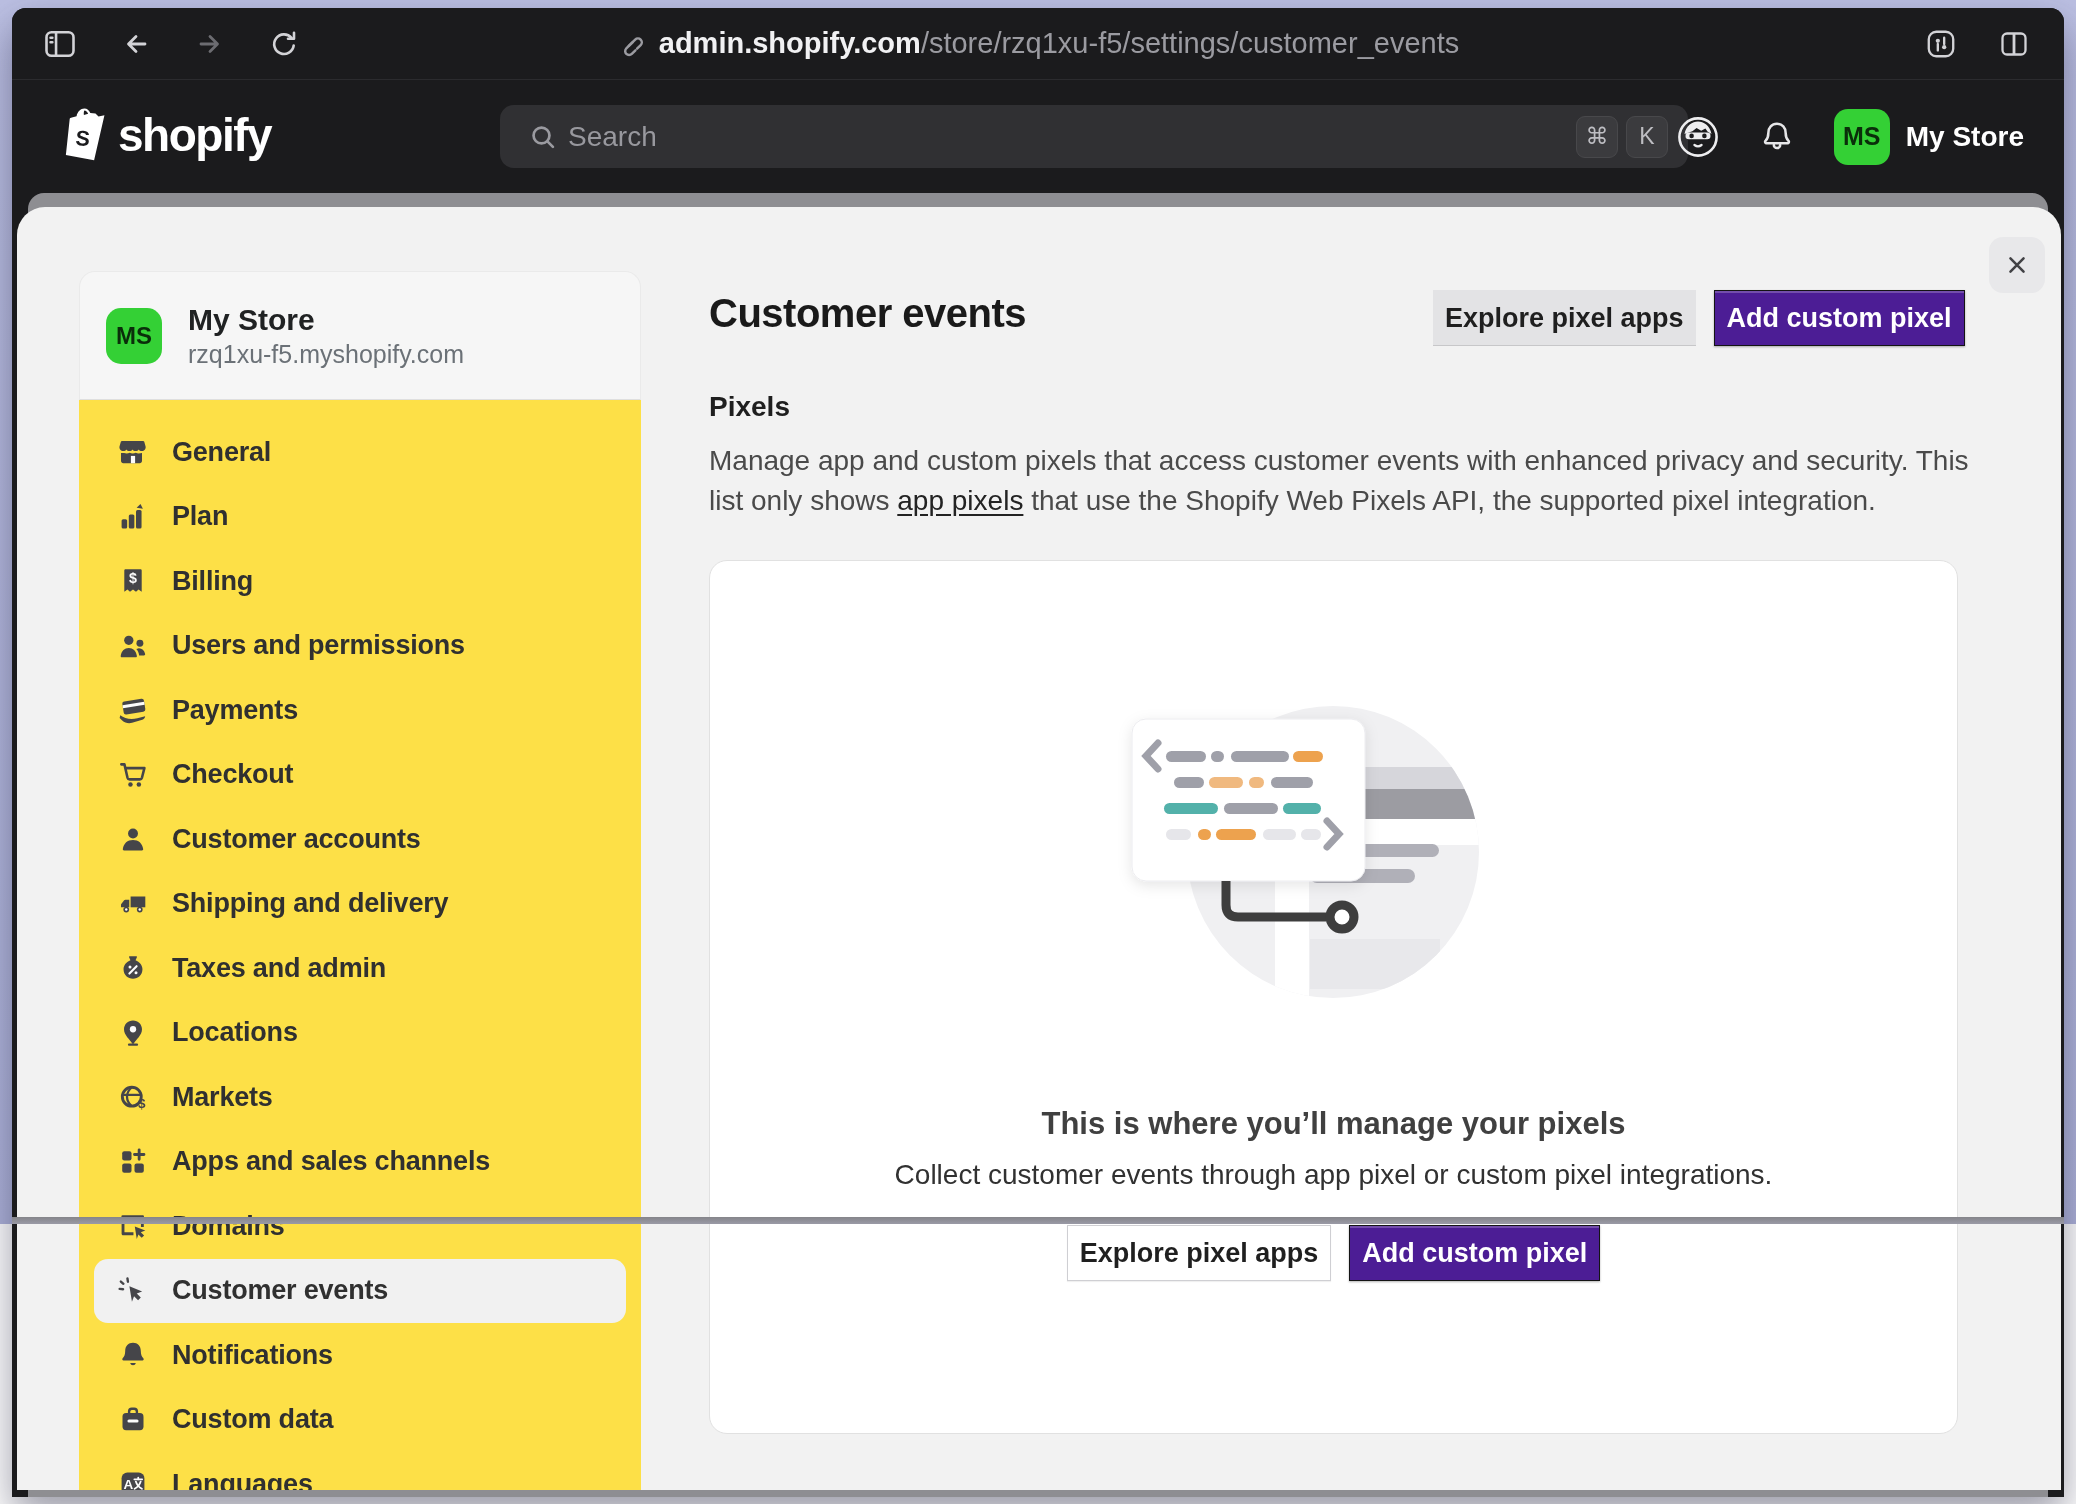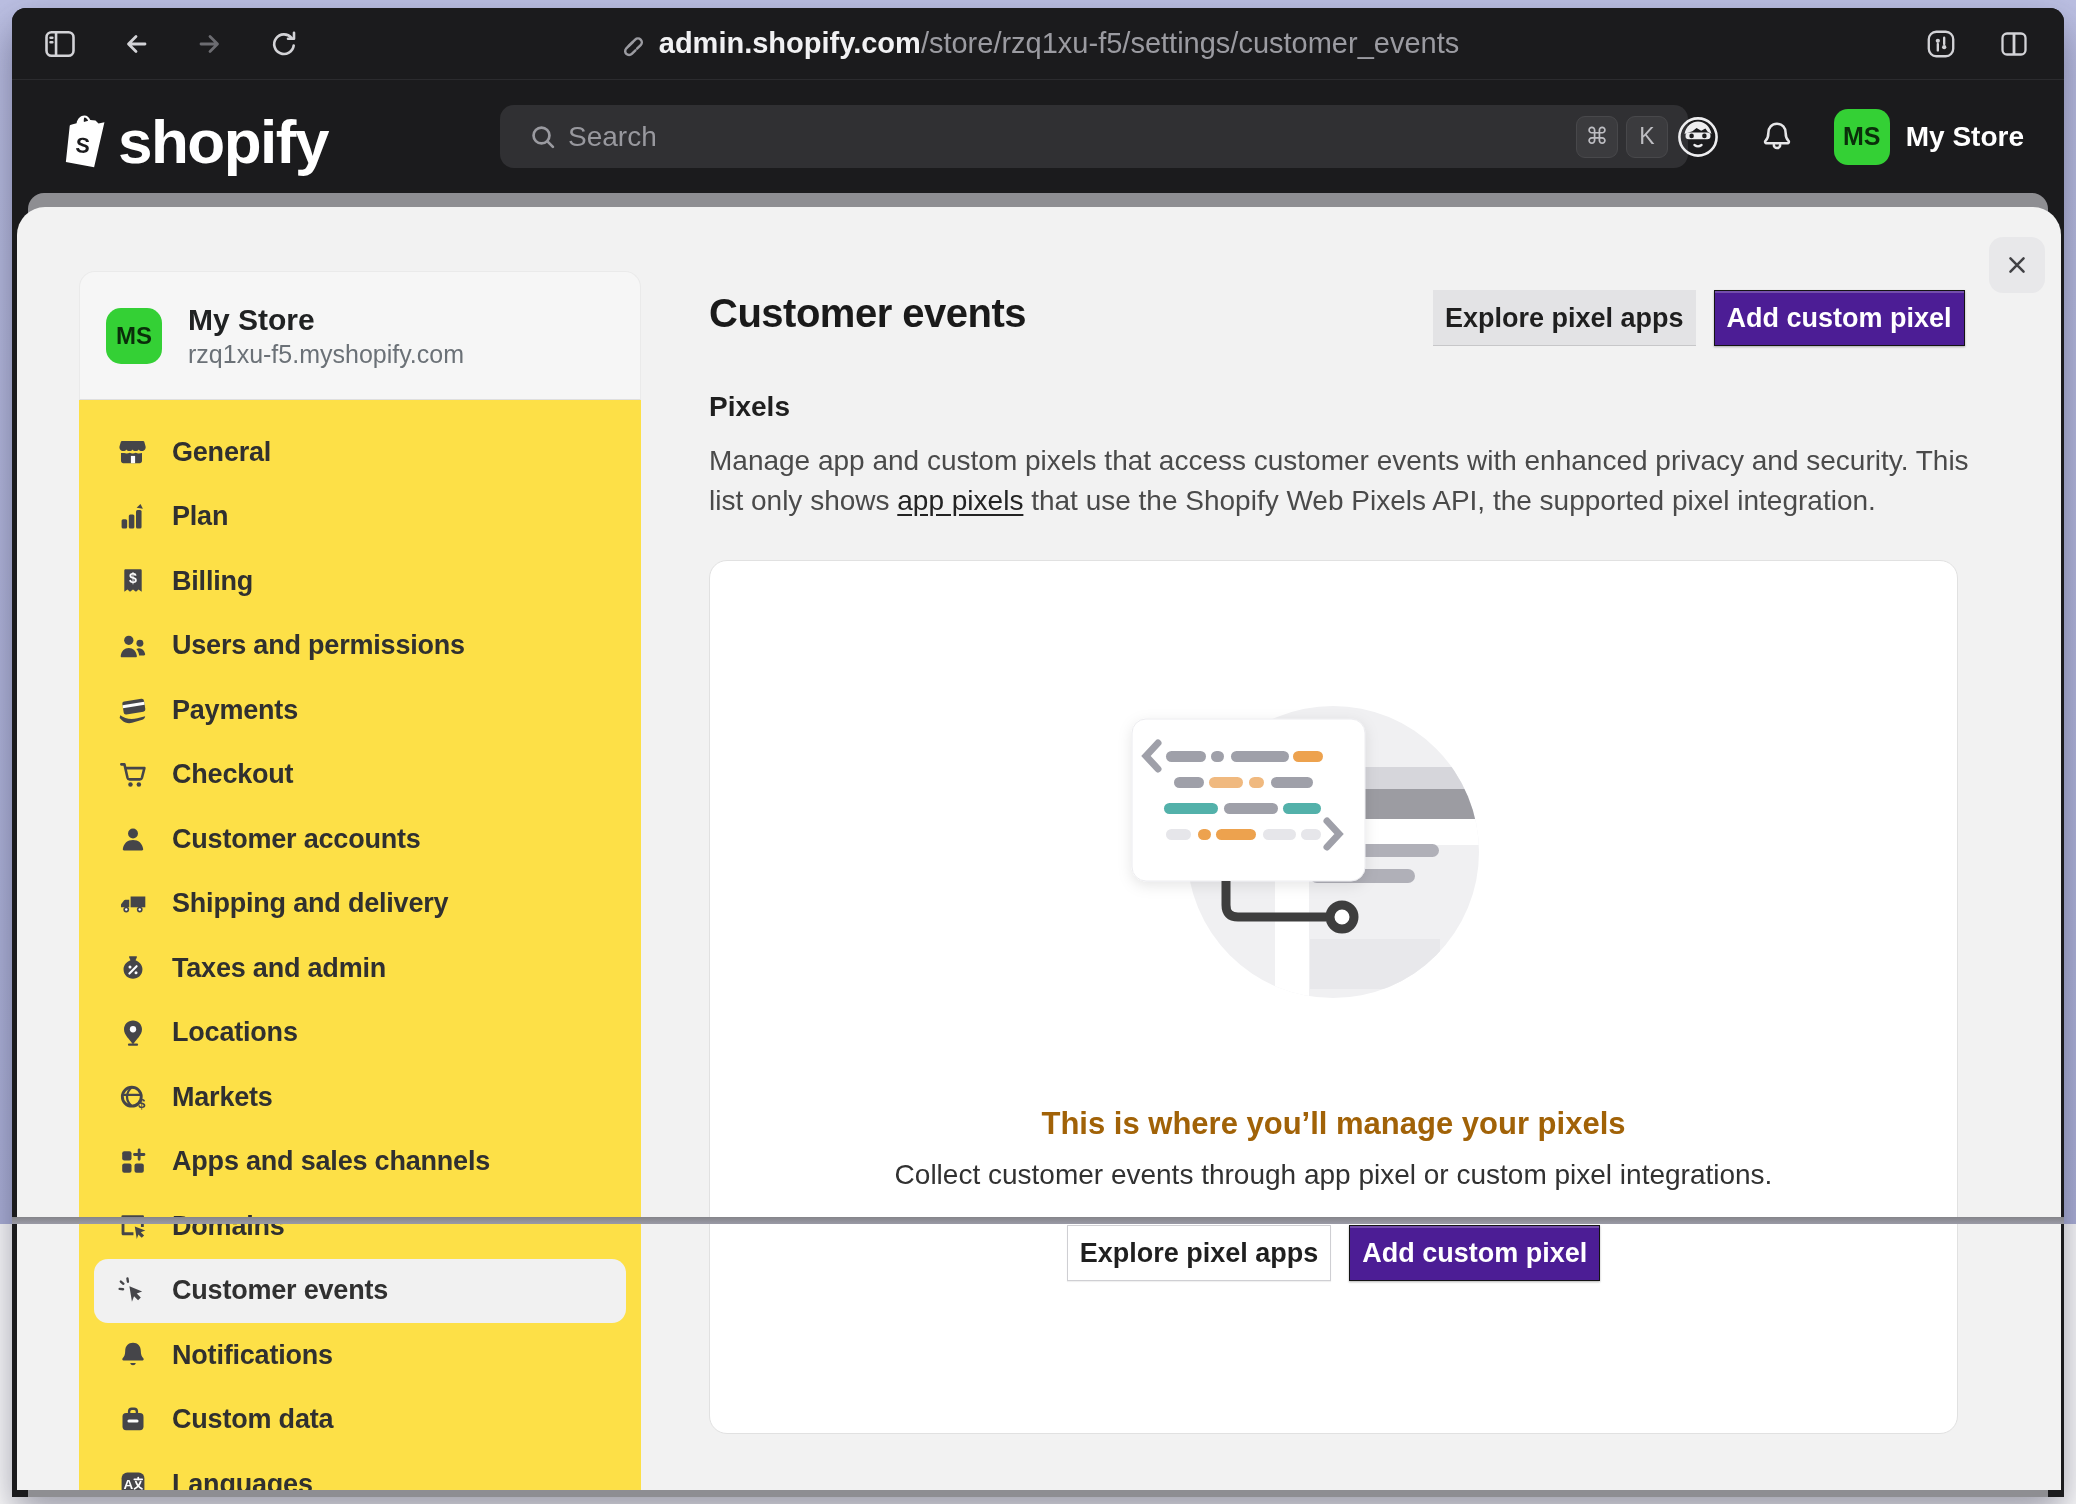--- a/index.html
+++ b/index.html
@@ -24,21 +24,21 @@
           display:flex;align-items:center;gap:14px;}
   .link-ic{width:28px;height:28px;color:#9b9ba1;}
   .url{font-size:29px;white-space:nowrap;}
   .url .domain{color:#f1f1f3;font-weight:700;}
   .url .path{color:#9b9ba1;font-weight:400;}
 
   
   .appbar{position:absolute;left:0;top:72px;right:0;height:113px;}
   .logo{position:absolute;left:44px;top:26px;display:flex;align-items:center;gap:10px;}
   .logo-bag{width:52px;height:58px;}
-  .logo-word{color:#fff;font-size:62px;font-weight:700;letter-spacing:-1.5px;text-align:right;}
+  .logo-word{color:#fff;font-size:46px;font-weight:700;letter-spacing:-1.5px;text-align:right;}
   .search{position:absolute;left:488px;top:25px;width:1148px;height:63px;background:#303033;
           border-radius:14px;display:flex;align-items:center;padding:0 20px;cursor:text;}
   .search .mag{width:30px;height:30px;color:#9a9aa0;margin:0 10px 0 8px;}
   .search .ph{font-size:28px;color:#98989e;flex:1;}
   .kbd{width:40px;height:40px;border-radius:9px;background:#3b3b3e;border:1px solid #48484b;
        color:#bdbdc2;font-size:23px;display:flex;align-items:center;justify-content:center;margin-left:8px;}
   .app-right{position:absolute;right:40px;top:0;height:113px;display:flex;align-items:center;gap:38px;}
   .face-ic{width:44px;height:44px;color:#ededef;cursor:pointer;}
   .bell-ic{width:38px;height:38px;color:#e6e6e8;cursor:pointer;}
   .acct{display:flex;align-items:center;gap:16px;cursor:pointer;}
@@ -88,21 +88,21 @@
 
   .section-title{position:absolute;left:692px;top:184px;font-size:28px;font-weight:700;color:#1f1f1f;}
   .section-desc{position:absolute;left:692px;top:234px;width:1270px;font-size:28px;
                 line-height:40px;color:#4a4a4a;}
   .section-desc a{color:#232323;text-decoration:underline;text-underline-offset:4px;cursor:pointer;}
 
   .pixels-card{position:absolute;left:692px;top:353px;width:1249px;height:874px;background:#fff;
                border:1px solid #e1e1e1;border-radius:18px;box-sizing:border-box;}
   .illus{position:absolute;left:50%;top:120px;transform:translateX(-50%);width:520px;height:380px;}
   .empty-title{position:absolute;left:0;right:0;top:545px;text-align:center;
-               font-size:31px;font-weight:700;color:#a16207;}
+               font-size:31px;font-weight:700;color:#404040;}
   .empty-sub{position:absolute;left:0;right:0;top:598px;text-align:center;
              font-size:28px;color:#313131;}
   .empty-actions{position:absolute;left:0;right:0;top:664px;display:flex;justify-content:center;gap:18px;}
 
   .bottom-strip{position:absolute;left:12px;right:12px;bottom:0;height:7px;
                 background:linear-gradient(#85858a,#9a9aa6);}
 </style>
 </head>
 <body>
 

